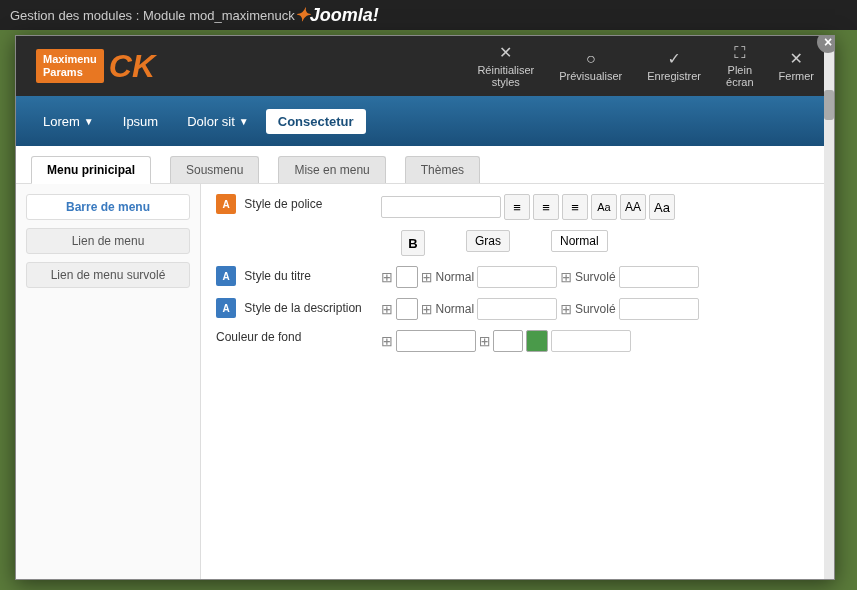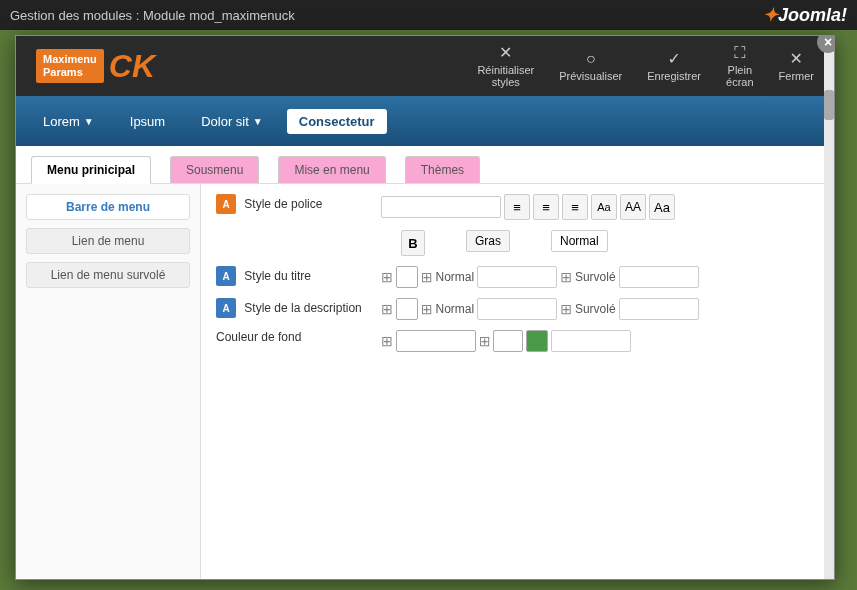--- a/index.html
+++ b/index.html
@@ -14,21 +14,21 @@
     }
 
     
     .top-bar {
       background: #222;
       color: #ccc;
       padding: 6px 10px;
       font-size: 13px;
       display: flex;
       align-items: center;
-      justify-content: space-between;
+      justify-content: flex-start;
       height: 30px;
     }
     .joomla-logo {
       color: #e87722;
       font-size: 18px;
       font-weight: bold;
       font-style: italic;
     }
     .joomla-logo span { color: #fff; }
 
@@ -115,21 +115,21 @@
     .toolbar-icon {
       font-size: 16px;
       line-height: 1;
     }
 
     
     .nav-preview {
       background: linear-gradient(to bottom, #2c6fa0, #1a4f7a);
       padding: 8px 15px;
       display: flex;
-      gap: 12px;
+      gap: 5px;
       align-items: center;
       min-height: 50px;
     }
     .nav-item {
       color: #fff;
       font-size: 13px;
       padding: 5px 12px;
       border-radius: 3px;
       cursor: pointer;
       display: flex;
@@ -150,21 +150,21 @@
       display: flex;
       gap: 19px;
     }
     .tab-item {
       padding: 6px 15px;
       font-size: 12px;
       cursor: pointer;
       border: 1px solid #ccc;
       border-bottom: none;
       border-radius: 3px 3px 0 0;
-      background: #f9a8d4;
+      background: #e5e5e5;
       color: #555;
     }
     .tab-item.active {
       background: #fff;
       color: #000;
       font-weight: bold;
       border-bottom: 1px solid #fff;
       margin-bottom: -1px;
     }
 

